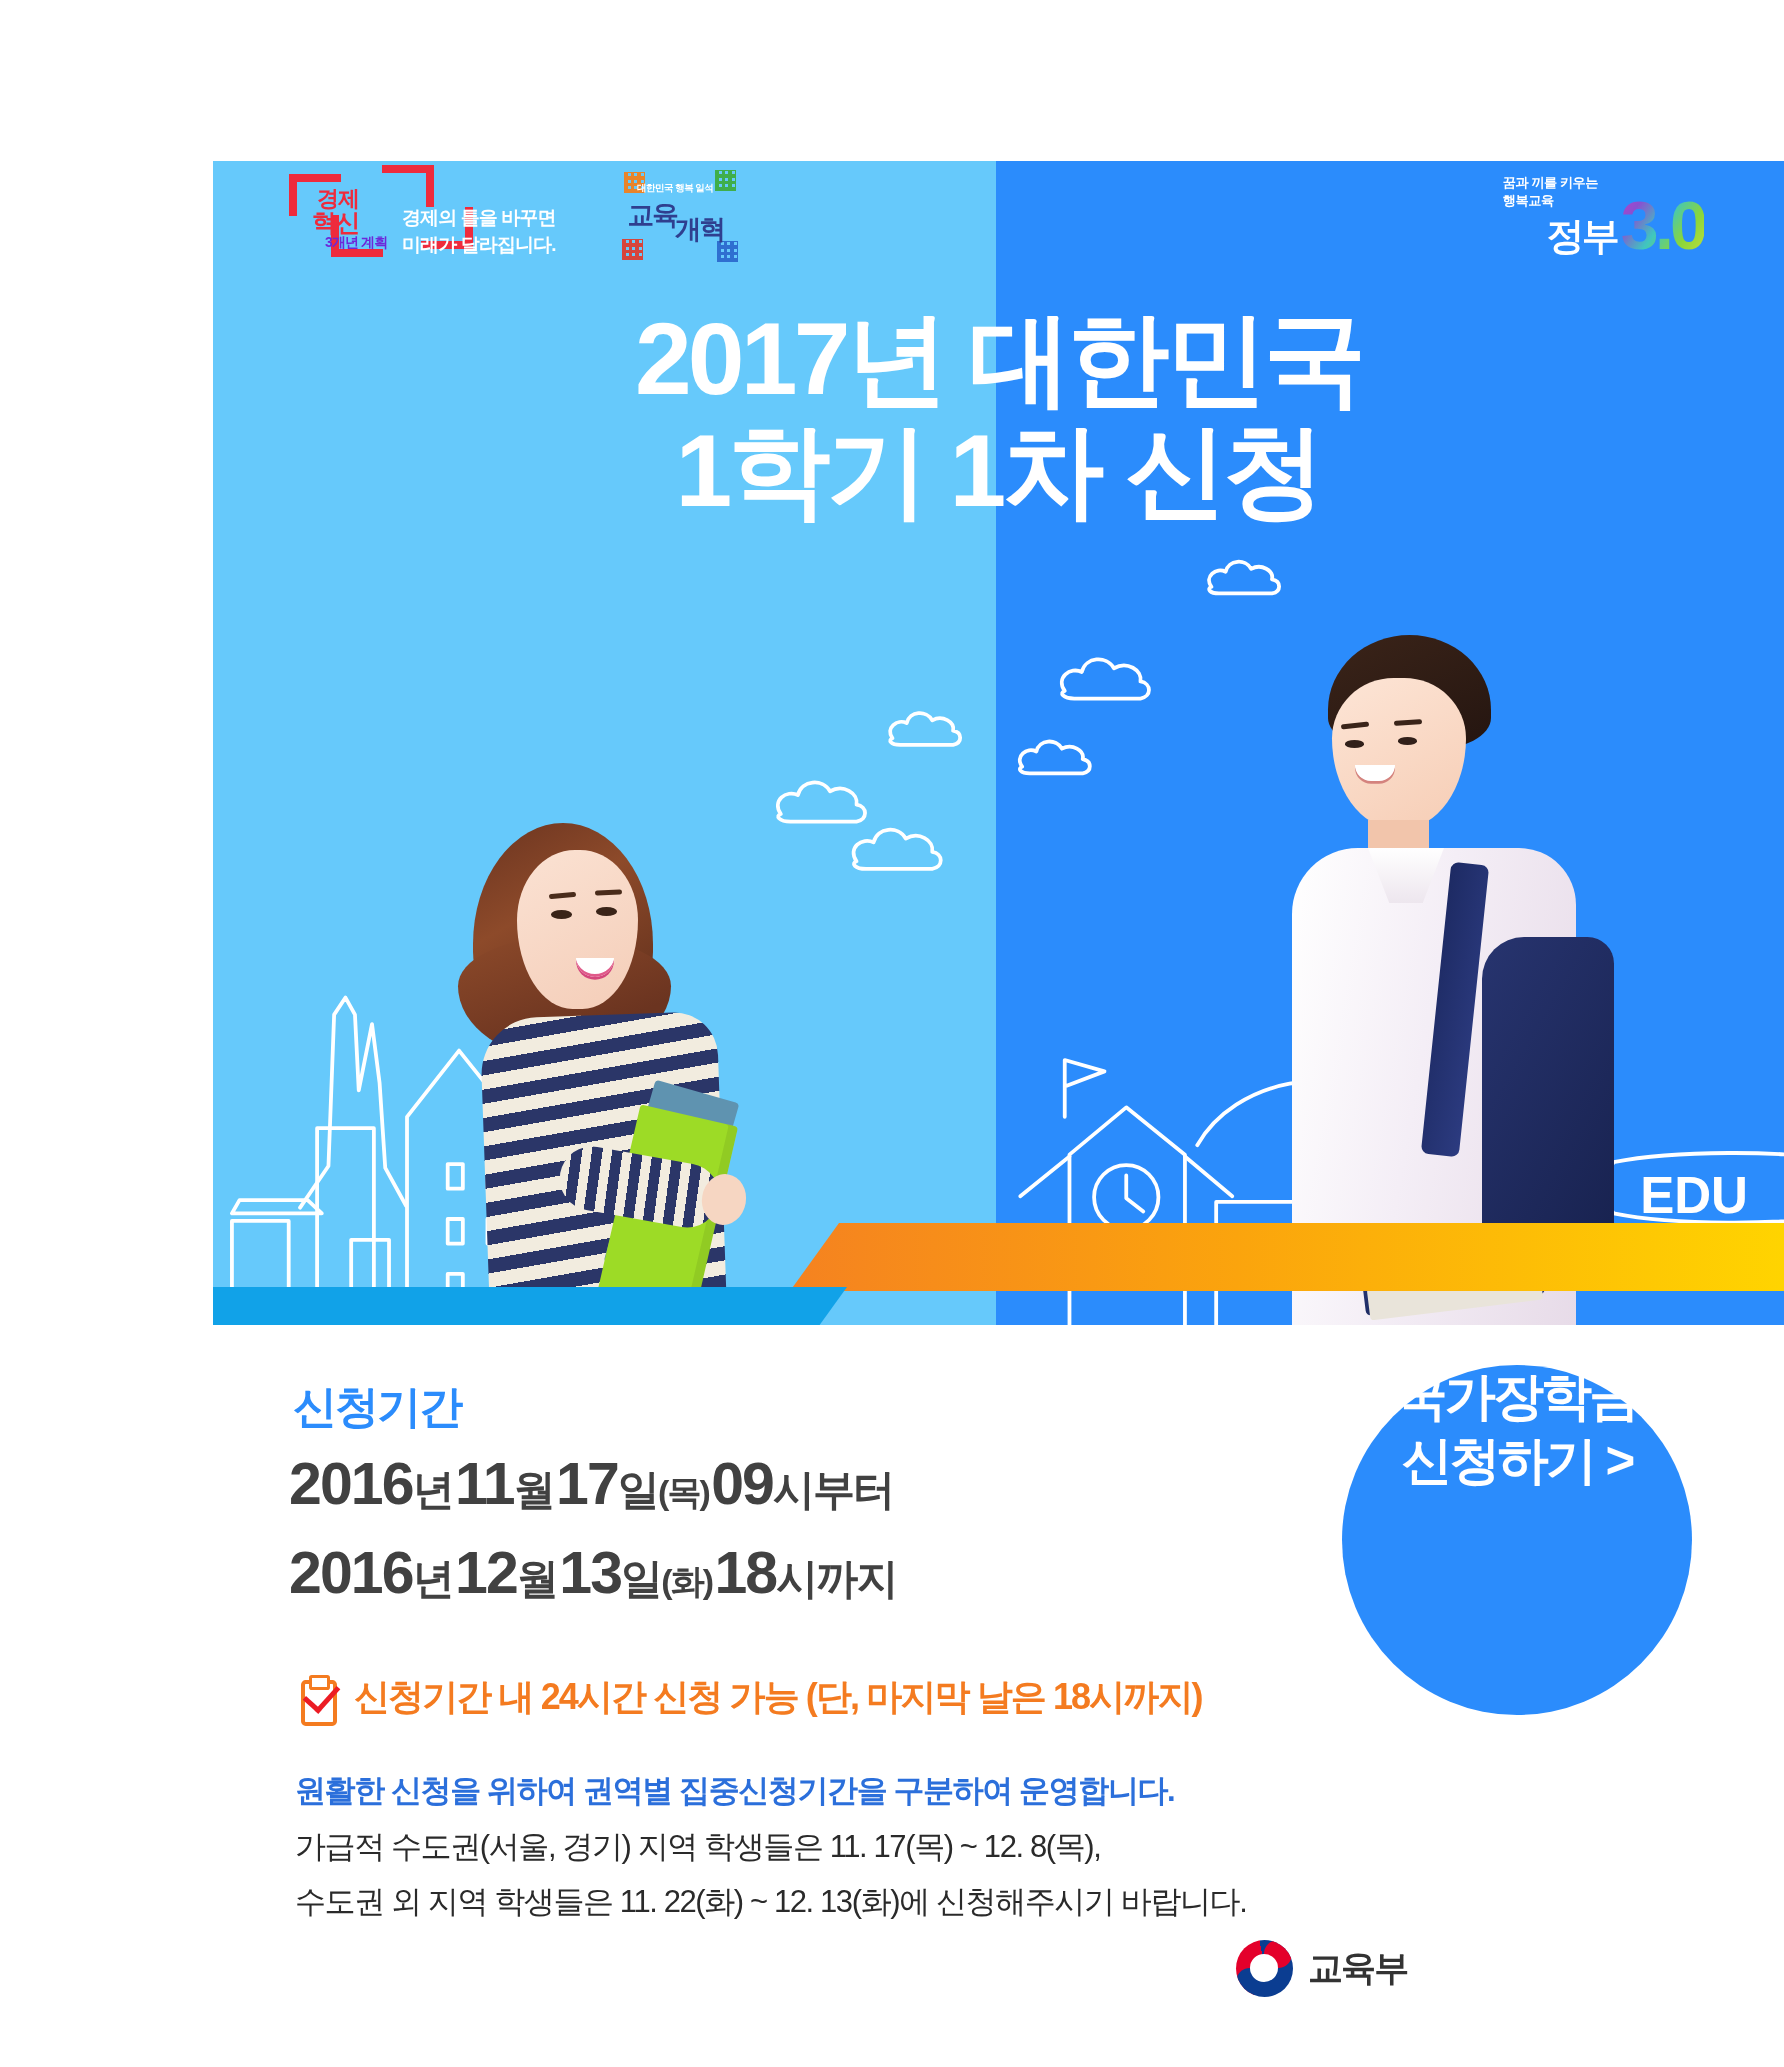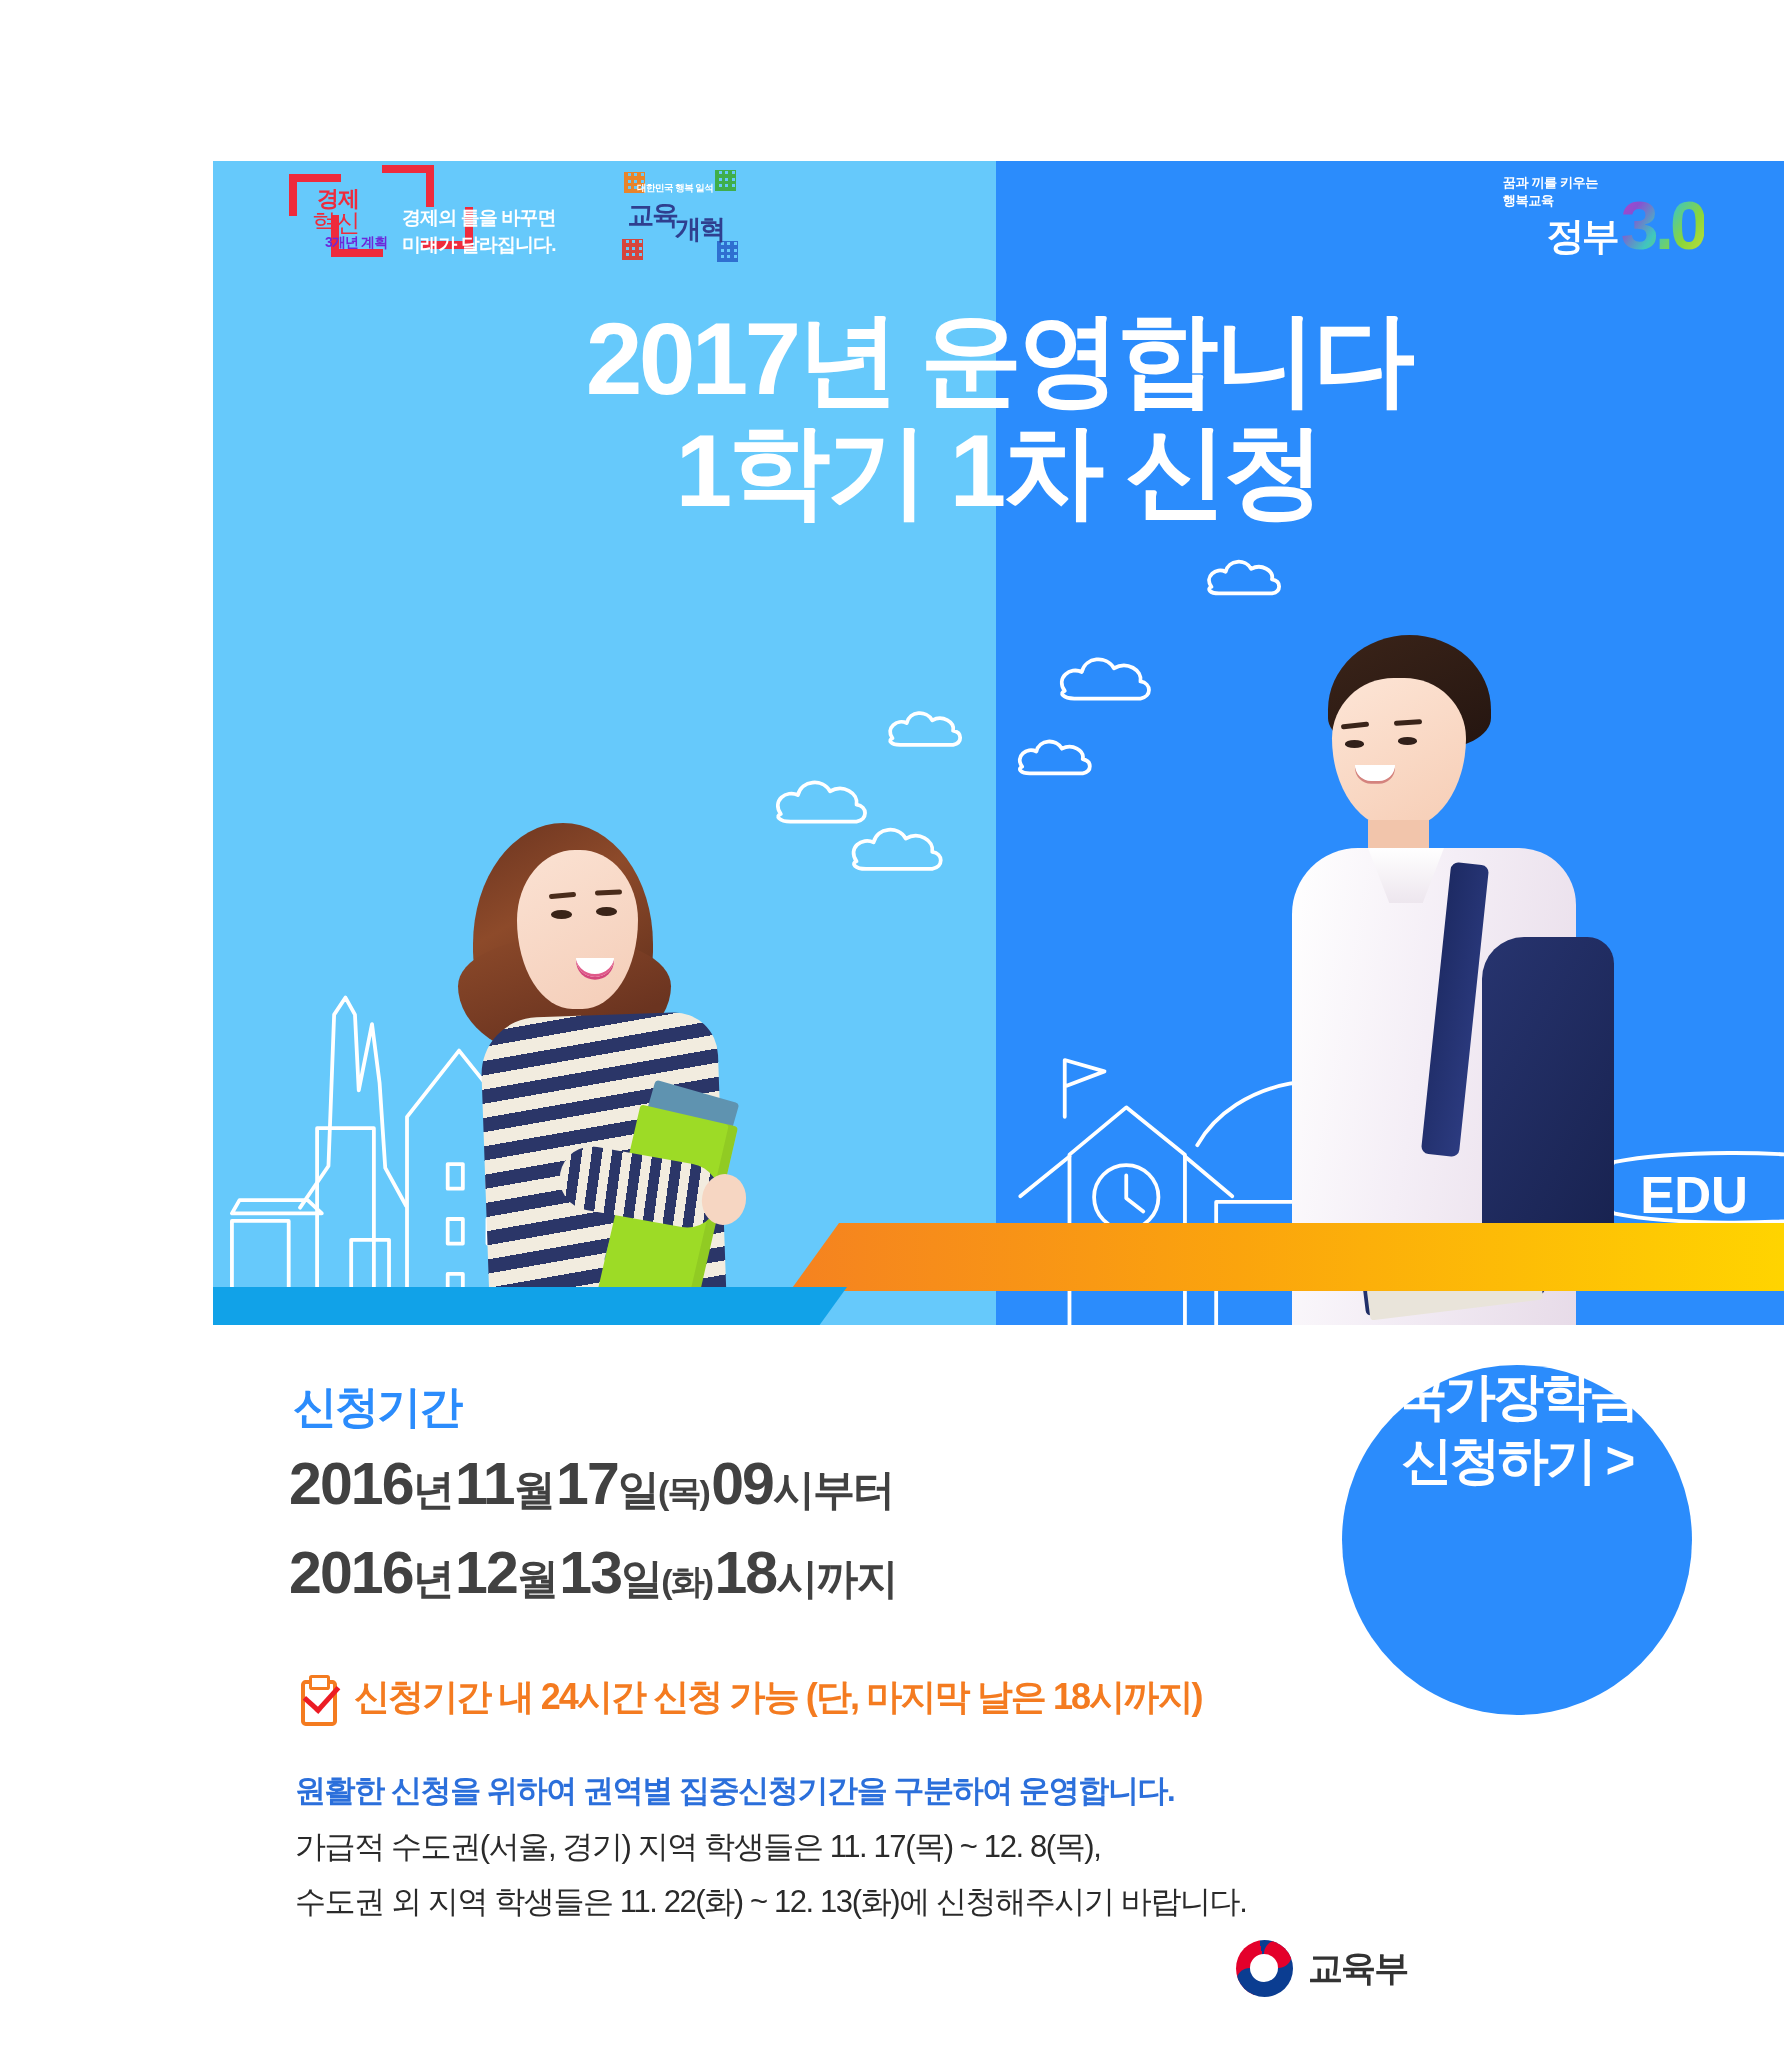--- a/index.html
+++ b/index.html
@@ -20,21 +20,21 @@
   
   .logos-row{position:absolute;left:0;top:0;width:100%;height:123px;}
 
   .logo-econ{position:absolute;left:76px;top:9.5px;width:237px;height:85px;}
   .bracket{position:absolute;border:8.5px solid #ee2b3c;width:44px;height:34px;}
   .bk-tl{left:0;top:3.8px;border-right:none;border-bottom:none;}
   .bk-tr{left:93px;top:-5.7px;border-left:none;border-bottom:none;}
   .bk-bl{left:42px;top:44px;border-right:none;border-top:none;}
   .bk-br{left:132px;top:36px;border-left:none;border-top:none;}
   .econ-t1{position:absolute;left:28px;top:13.2px;color:#ee2b3c;font-size:22px;font-weight:bold;letter-spacing:-0.9px;}
-  .econ-t2{position:absolute;left:23px;top:35px;color:#ee2b3c;font-size:24.6px;font-weight:normal;letter-spacing:-0.9px;}
+  .econ-t2{position:absolute;left:23px;top:35px;color:#ee2b3c;font-size:24.6px;font-weight:bold;letter-spacing:-0.9px;}
   .econ-t3{position:absolute;left:36px;top:63px;color:#6d28d9;font-size:14px;font-weight:bold;letter-spacing:-0.9px;}
   .econ-slogan{position:absolute;left:189px;top:19px;color:#ffffff;font-size:19px;line-height:27.4px;font-weight:bold;letter-spacing:-0.9px;white-space:pre-line;margin-top:24px;}
 
   .logo-edureform{position:absolute;left:407px;top:7.6px;width:123px;height:95px;}
   .er-sq{position:absolute;width:21px;height:21px;}
   .er-small{position:absolute;left:17px;top:13.2px;color:#ffffff;font-size:9.5px;font-weight:bold;letter-spacing:-0.5px;}
   .er-big1{position:absolute;left:7.6px;top:28px;color:#2f3f8f;font-size:26.5px;font-weight:bold;letter-spacing:-1.9px;}
   .er-big2{position:absolute;left:55px;top:42px;color:#2f3f8f;font-size:26.5px;font-weight:bold;letter-spacing:-1.9px;}
 
   .logo-gov{position:absolute;right:80px;top:7.6px;width:227px;height:104px;}
@@ -224,21 +224,21 @@
     </div>
 
     <div class="logo-gov">
       <span class="gov-small">꿈과 끼를 키우는
 행복교육</span>
       <span class="gov-big">정부</span>
       <span class="gov-30">3.0</span>
     </div>
   </div>
 
-  <div class="headline">2017년 운영합니다
+  <div class="headline">2017년 대한민국
 1학기 1차 신청</div>
 
   <div class="photo" id="girl">
     <span class="g-hair"></span>
     <span class="g-hair-b"></span>
     <span class="g-face"></span>
     <span class="g-brow" style="left:104px;top:98px;transform:rotate(-5deg);"></span>
     <span class="g-brow" style="left:150px;top:95px;transform:rotate(-3deg);"></span>
     <span class="g-eye" style="left:106px;top:115px;"></span>
     <span class="g-eye" style="left:151px;top:112px;"></span>

